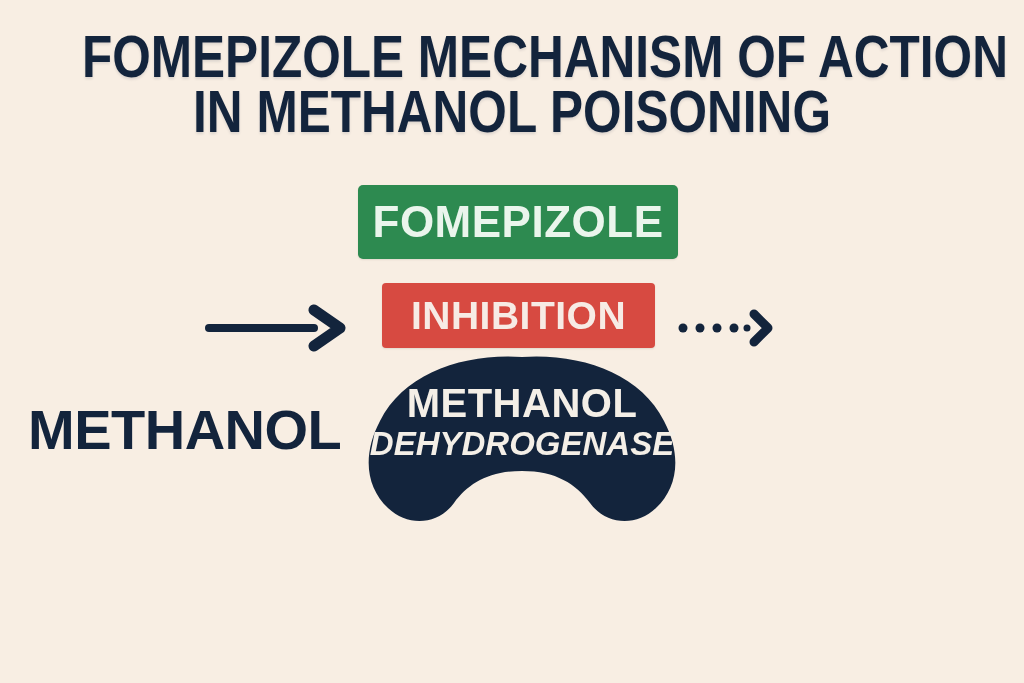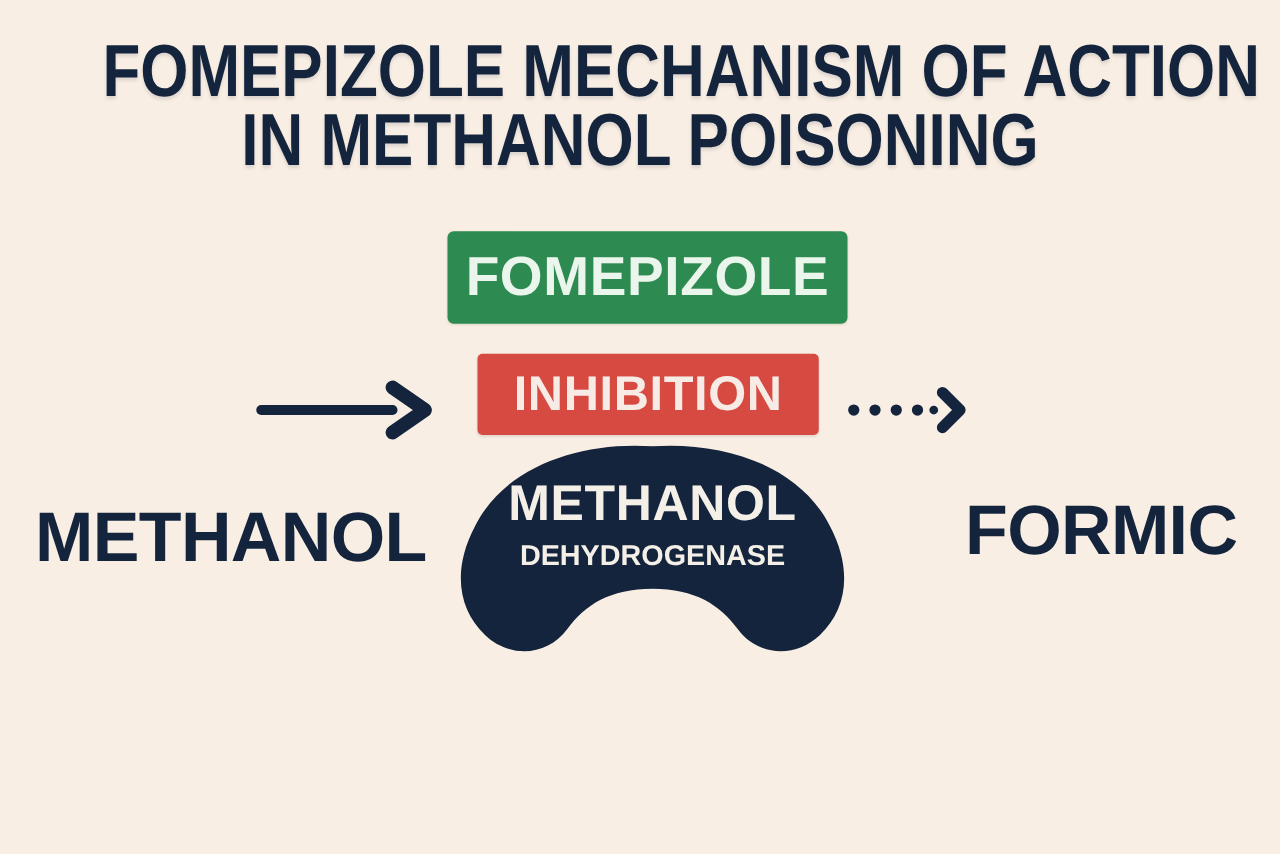--- a/index.html
+++ b/index.html
@@ -67,21 +67,21 @@
   .blob-wrap svg { display: block; }
   .blob-text {
     position: absolute;
     left: 0; top: 30px;
     width: 332px;
     text-align: center;
     color: var(--blob-text, #f4efe7);
     font-weight: bold;
   }
   .blob-text .l1 { font-size: 40px; line-height: 44px; letter-spacing: 0.5px; }
-  .blob-text .l2 { font-size: 23px; line-height: 38px; letter-spacing: 0px; }
+  .blob-text .l2 { font-size: 33px; line-height: 38px; letter-spacing: 0px; font-style: italic; }
   
   .side-label {
     position: absolute;
     text-align: center;
     font-weight: bold;
     font-size: 56px;
     line-height: 48px;
     color: var(--navy, #13243c);
     letter-spacing: -0.5px;
   }
@@ -138,16 +138,15 @@
     </svg>
     <div class="blob-text">
       <div class="l1">METHANOL</div>
       <div class="l2">DEHYDROGENASE</div>
     </div>
   </div>
 
   <div class="side-label" id="methanol">METHANOL</div>
 
   <div class="side-label" id="formic-acid">
-    <div>FORMIC</div>
   </div>
 
 </div>
 
 </body></html>

